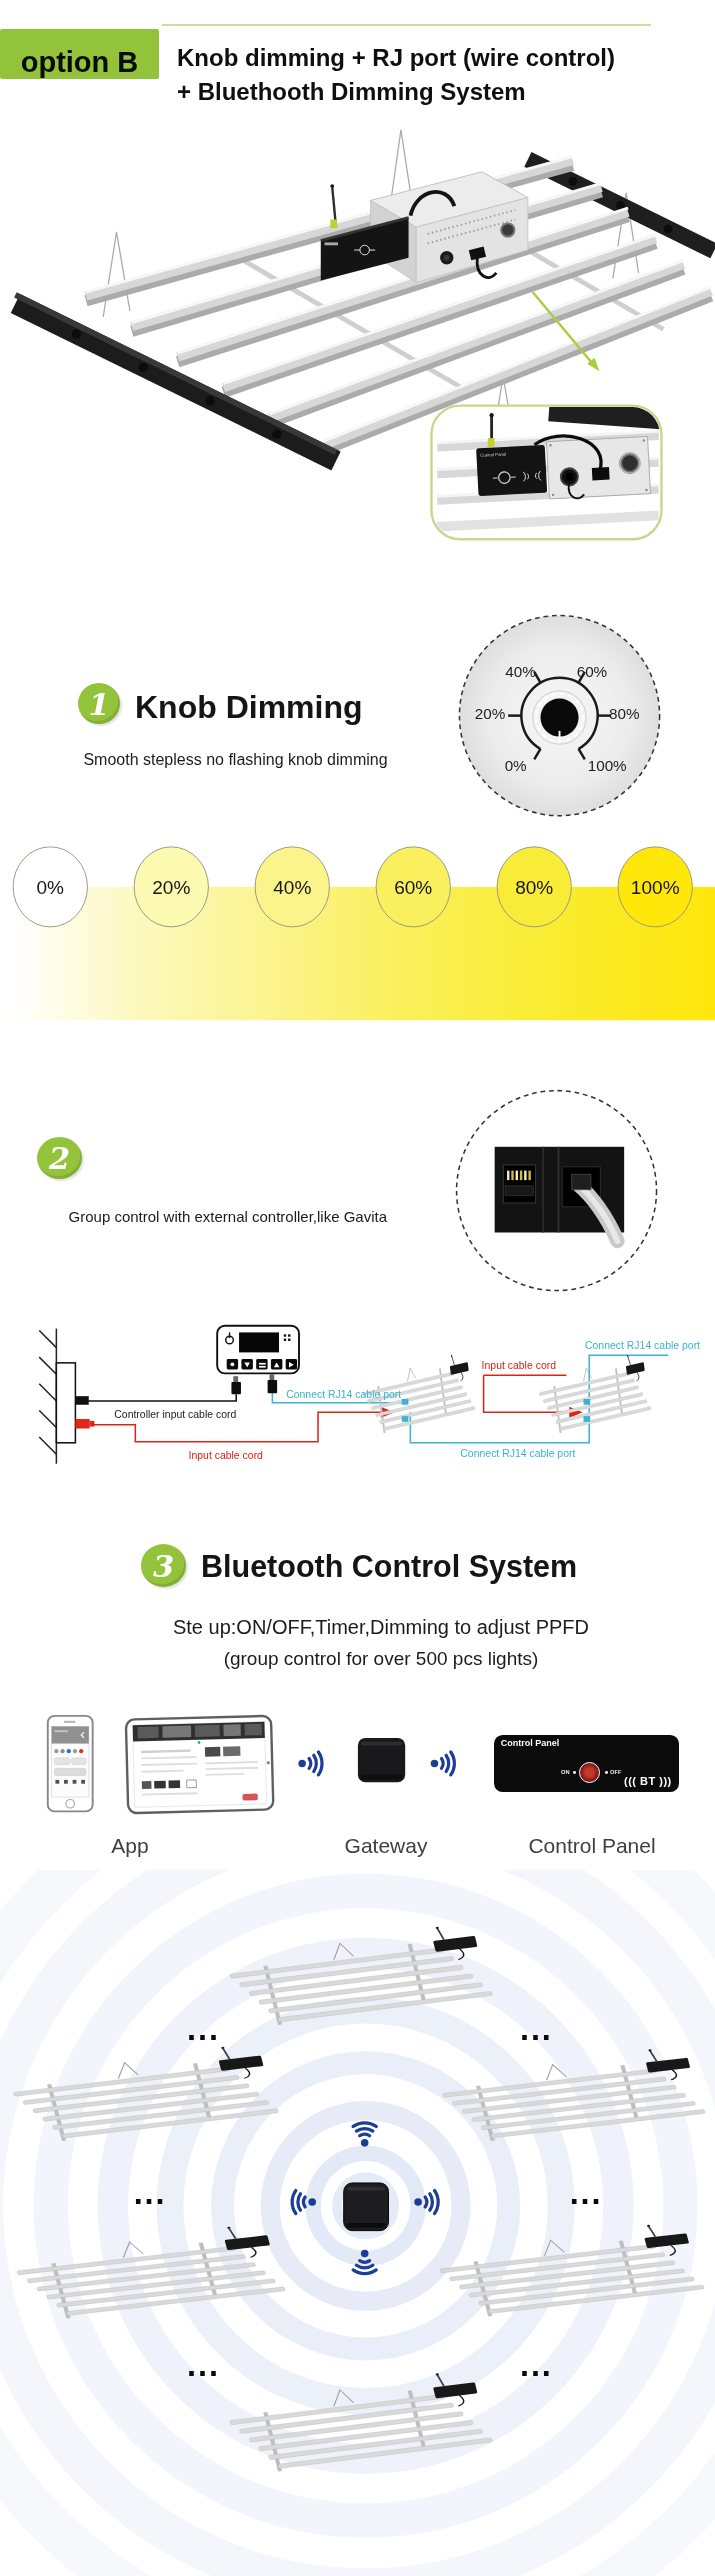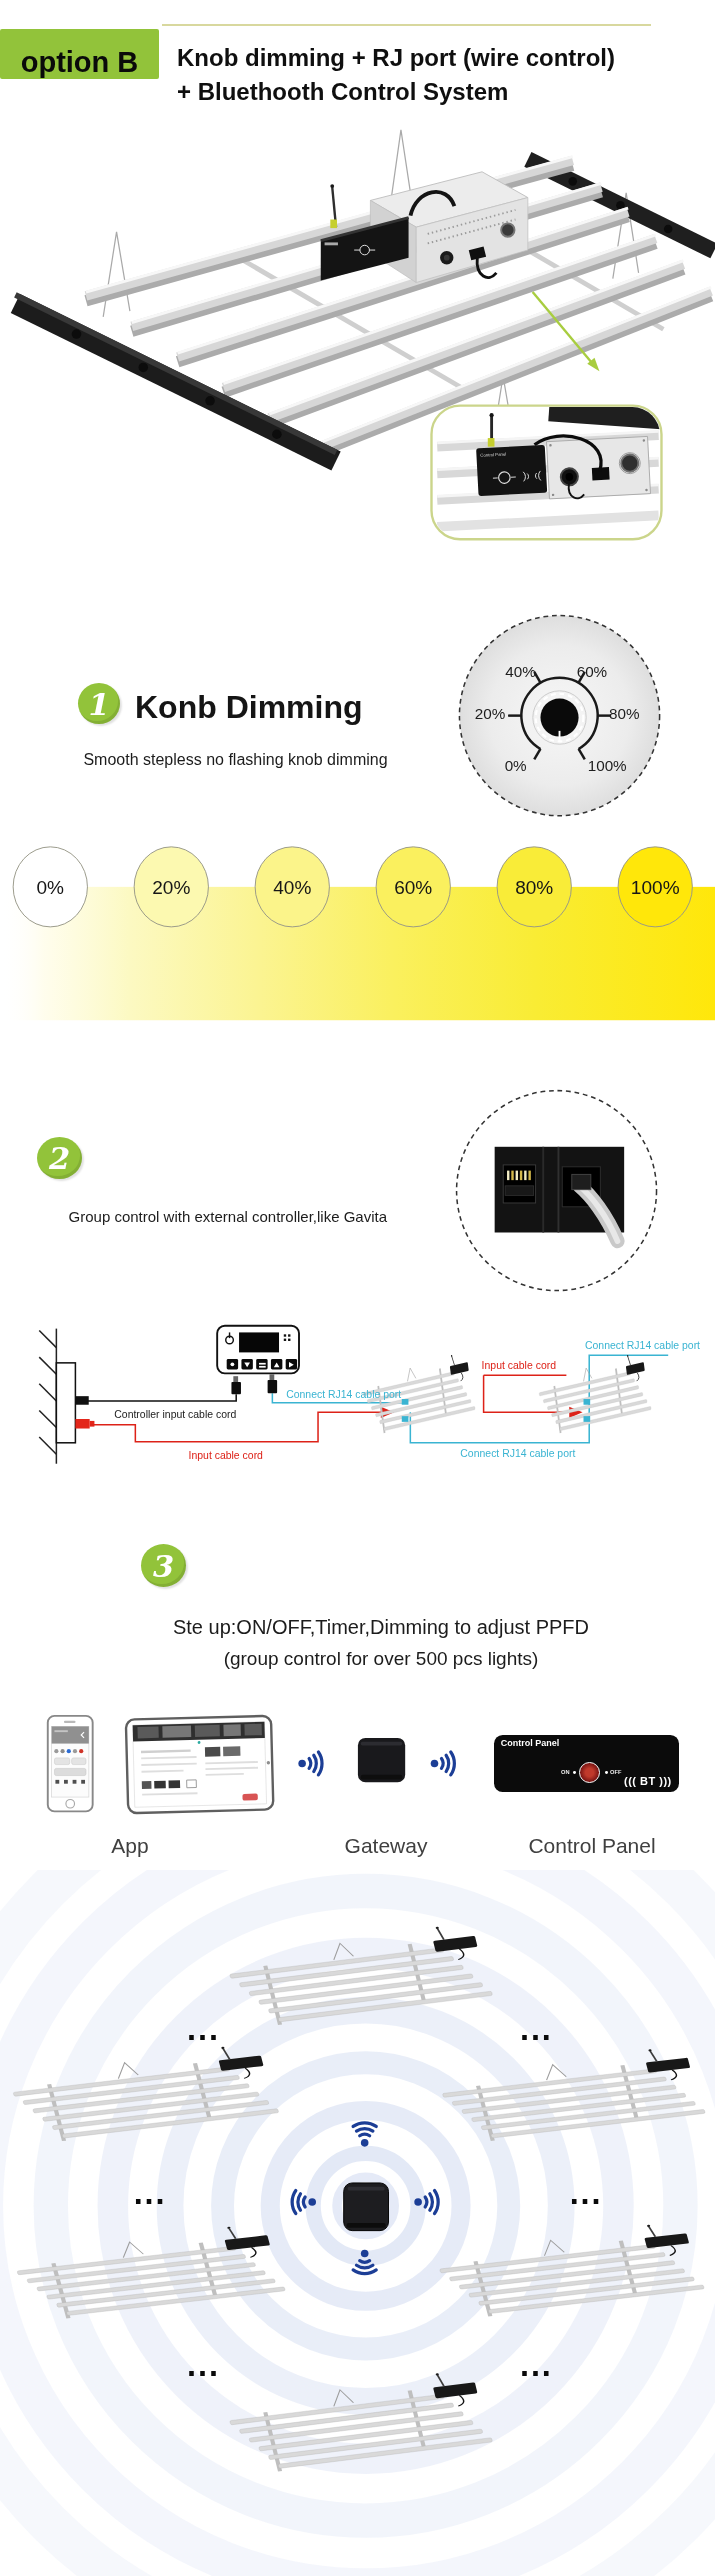--- a/index.html
+++ b/index.html
@@ -80,21 +80,21 @@
         <path d="M-12.1,-3.2 A21 21 0 0 1 12.1,-3.2" stroke="currentColor" stroke-width="3.4"></path>
       </g>
     </defs>
   </svg>
 
   <div class="abs" style="left:162px;top:24px;width:489px;height:1.9px;background:#d8d89e;"></div>
   <div class="abs opt-badge" style="left:0;top:29px;width:159px;height:50px;">
     <span>option B</span>
   </div>
   <div class="abs hdr-title" style="left:177px;top:44px;">Knob dimming + RJ port (wire control)</div>
-  <div class="abs hdr-title" style="left:177px;top:78px;">+ Bluethooth Control System</div>
+  <div class="abs hdr-title" style="left:177px;top:78px;">+ Bluethooth Dimming System</div>
 
   <svg class="abs" style="left:0;top:105px;" width="716" height="439" viewBox="0 0 750 460">
     <g>
 
       <g stroke="#a9a9a9" stroke-width="1.3" fill="none">
         <path d="M108,222 L122,133 L136,216"></path>
         <path d="M407,118 L420,26 L433,112"></path>
         <path d="M642,182 L656,92 L669,176"></path>
         <path d="M513,372 L527,284 L541,366"></path>
       </g>
@@ -229,21 +229,21 @@
         <line x1="515" y1="356" x2="515" y2="326" stroke="#262626" stroke-width="3"></line>
         <rect x="511" y="349" width="7" height="9" fill="#c6cf2f"></rect>
         <circle cx="515" cy="325" r="2.2" fill="#161616"></circle>
       </g>
     </g>
   </svg>
 
   <div class="abs num-badge" style="left:78px;top:683px;width:42px;height:41px;">
     <span>1</span>
   </div>
-  <div class="abs sec-title" style="left:135px;top:689px;font-size:32px;">Konb Dimming</div>
+  <div class="abs sec-title" style="left:135px;top:689px;font-size:32px;">Knob Dimming</div>
   <div class="abs sec-sub" style="left:35px;top:751px;width:401px;font-size:16px;text-align:center;">Smooth stepless no flashing knob dimming</div>
 
   <svg class="abs" style="left:448px;top:606px;" width="224" height="224" viewBox="0 0 235 235">
     <circle cx="117" cy="115" r="105" fill="url(#dialG)" stroke="#333" stroke-width="1.6" stroke-dasharray="5 4"></circle>
     <g stroke="#1a1a1a" stroke-width="2.6" fill="none">
       <path d="M137,150 A40 40 0 1 0 97,150"></path>
       <line x1="137" y1="150" x2="143.5" y2="161"></line>
       <line x1="97" y1="150" x2="90.5" y2="161"></line>
       <line x1="157" y1="115" x2="171" y2="115"></line>
       <line x1="77" y1="115" x2="63" y2="115"></line>
@@ -375,20 +375,21 @@
     <text x="360" y="81" class="wl-cyan">Connect RJ14 cable port</text>
     <text x="236" y="145" class="wl-red">Input cable cord</text>
     <text x="544" y="50" class="wl-red">Input cable cord</text>
     <text x="674" y="29" class="wl-cyan">Connect RJ14 cable port</text>
     <text x="543" y="143" class="wl-cyan">Connect RJ14 cable port</text>
   </svg>
 
   <div class="abs num-badge" style="left:141px;top:1544px;width:45px;height:43px;">
     <span>3</span>
   </div>
+  <div class="abs sec-title" style="left:201px;top:1549px;font-size:30.5px;">Bluetooth Control System</div>
   <div class="abs sec-sub" style="left:44px;top:1616px;width:674px;font-size:20px;">Ste up:ON/OFF,Timer,Dimming to adjust PPFD</div>
   <div class="abs sec-sub" style="left:44px;top:1648px;width:674px;font-size:19px;">(group control for over 500 pcs lights)</div>
 
   <svg class="abs" style="left:43px;top:1713px;" width="234" height="107" viewBox="0 0 245 112">
 
     <g>
       <rect x="5" y="3" width="47" height="100" rx="7" fill="#fff" stroke="#888" stroke-width="2"></rect>
       <rect x="22" y="8" width="12" height="2.5" rx="1" fill="#b9b9b9"></rect>
       <rect x="9" y="14" width="39" height="74" fill="#fcfcfc" stroke="#d8d8d8" stroke-width="0.8"></rect>
       <rect x="9" y="14" width="39" height="18" fill="#909090"></rect>

